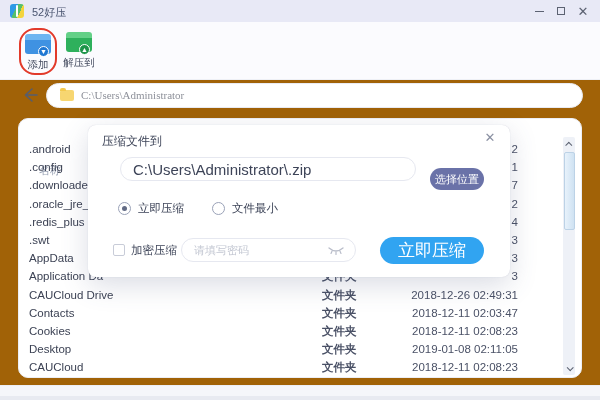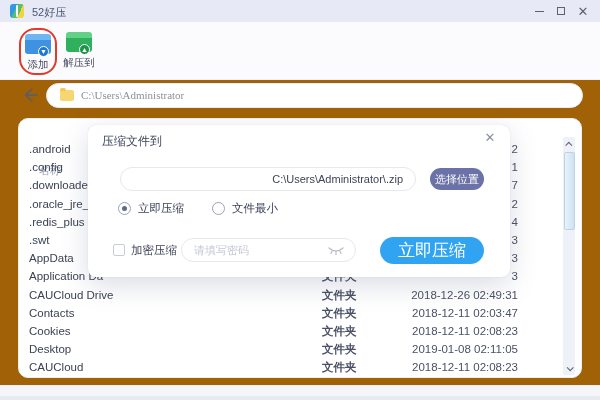--- a/index.html
+++ b/index.html
@@ -61,22 +61,22 @@
 
   
   .statusbar { position:absolute; left:0; top:385px; width:600px; height:15px; background:#f5f6fa; border-top:1px solid #eceef5; }
   .statusbar::after { content:""; position:absolute; left:0; bottom:0; width:600px; height:4px; background:#e8eaf1; }
 
   
   .dialog { position:absolute; left:88px; top:125px; width:422px; height:152px; background:#fff; border-radius:8px;
             box-shadow:0 8px 28px rgba(70,80,120,0.20), 0 0 1px rgba(70,80,120,0.25); }
   .dlg-title { position:absolute; left:14px; top:8px; font-size:12px; color:#3d4458; }
   .dlg-close { position:absolute; right:12px; top:5px; font-size:13px; color:#8a90a2; width:16px; height:16px; text-align:center; line-height:16px; }
-  .path-input { position:absolute; left:32px; top:42px; width:296px; height:24px; border:1px solid #e6e8f0; border-radius:12px;
-                padding:0 12px; font-size:11px; color:#3d4458; outline:none; background:#fff; font-family:inherit;text-align:right; }
+  .path-input { position:absolute; left:32px; top:32px; width:296px; height:24px; border:1px solid #e6e8f0; border-radius:12px;
+                padding:0 12px; font-size:15px; color:#3d4458; outline:none; background:#fff; font-family:inherit; }
   .choose-btn { position:absolute; left:342px; top:43px; width:54px; height:22px; border-radius:11px; background:#6a72a8;
                 color:#fff; font-size:11px; display:flex; align-items:center; justify-content:center; }
   .radio-row { position:absolute; left:30px; top:76px; display:flex; gap:28px; }
   .radio-opt { display:flex; align-items:center; gap:7px; font-size:11.5px; color:#3d4458; }
   .radio { width:13px; height:13px; border-radius:50%; border:1px solid #9aa2b8; background:#fff; position:relative; }
   .radio.sel::after { content:""; position:absolute; left:3px; top:3px; width:5px; height:5px; border-radius:50%; background:#626b85; }
   .encrypt-box { position:absolute; left:25px; top:119px; width:12px; height:12px; border:1px solid #c8ccd8; border-radius:2px; background:#fff; }
   .encrypt-label { position:absolute; left:43px; top:118px; font-size:11.5px; color:#3d4458; }
   .pw-pill { position:absolute; left:93px; top:113px; width:175px; height:24px; border:1px solid #e6e8f0; border-radius:12px; background:#fff; }
   .pw-input { position:absolute; left:12px; top:2px; width:125px; height:18px; border:none; outline:none; font-size:11px; color:#3d4458; background:transparent; font-family:inherit; }

